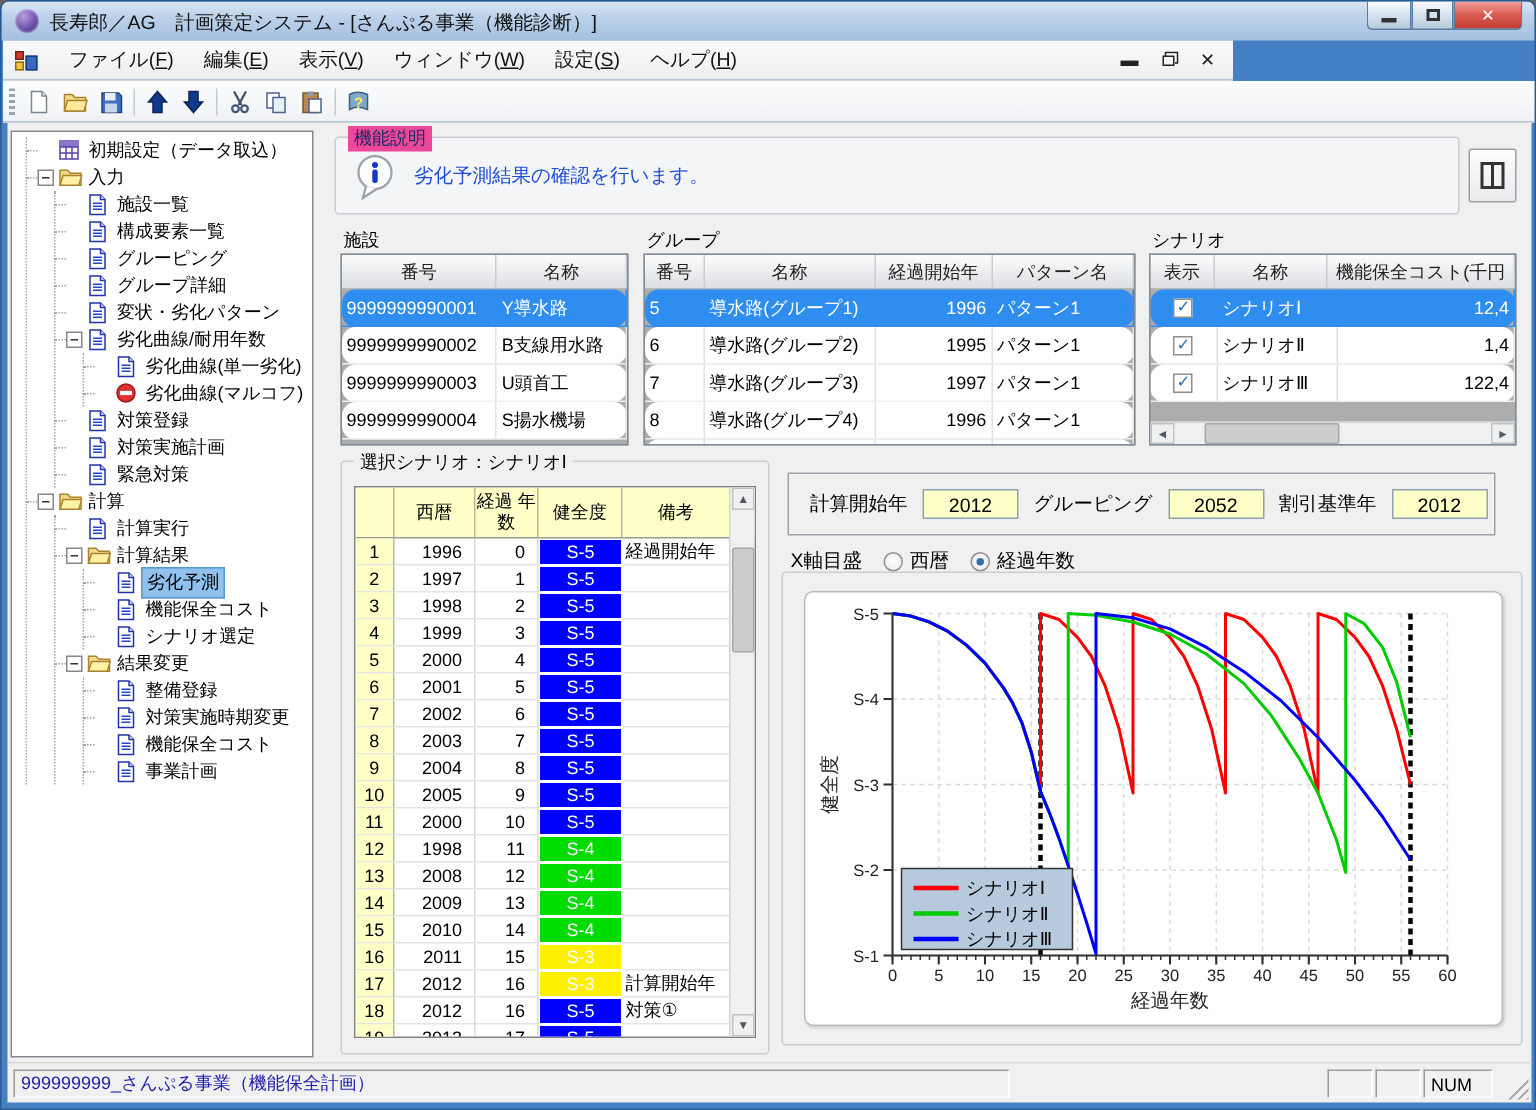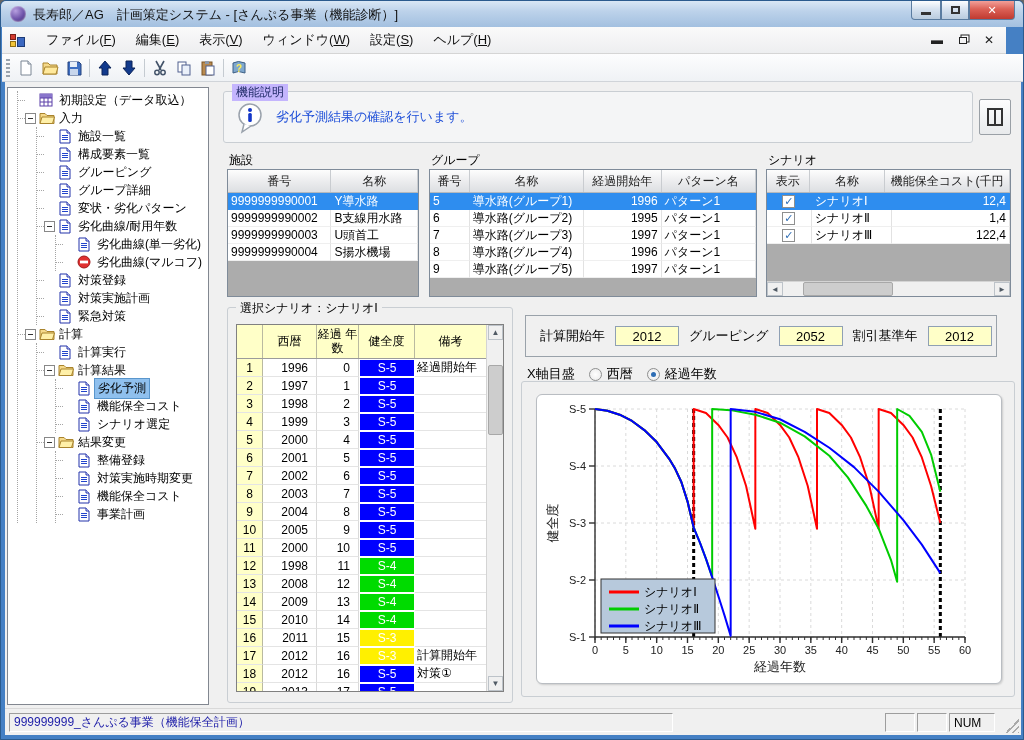--- a/index.html
+++ b/index.html
@@ -10,21 +10,21 @@
   #app-icon{position:absolute;left:9px;top:5px;width:16px;height:16px;border-radius:50%;background:radial-gradient(circle at 35% 30%,#B79FE0,#6C51A8 55%,#3A2A66);box-shadow:inset 0 0 2px #fff;}
   #title-text{position:absolute;left:32px;top:5px;font-size:13px;color:#111;white-space:nowrap;}
   #caption-buttons{position:absolute;right:8px;top:0;display:flex;}
   .capbtn{height:19px;border:1px solid #5A7CA0;border-top:none;background:linear-gradient(#FDFEFF,#D7E3F0 45%,#B9CBDE);display:flex;align-items:center;justify-content:center;font-size:11px;color:#222;}
   .capbtn.min{width:30px;border-radius:0 0 0 4px;}
   .capbtn.max{width:28px;}
   .capbtn.close{width:46px;background:linear-gradient(#F2A099,#DC6156 45%,#C03A30);color:#fff;border-radius:0 0 4px 0;font-weight:bold;}
   .glyph-min{width:10px;height:3px;background:#333;margin-top:6px;}
   .glyph-max{width:9px;height:8px;border:2px solid #333;}
   
-  #menubar{position:absolute;left:1px;top:26px;width:1004px;height:27px;background:linear-gradient(#FAFAFA,#EDEEF0);border-bottom:1px solid #D5D5D5;display:flex;align-items:center;}
+  #menubar{position:absolute;left:1px;top:26px;width:820px;height:27px;background:linear-gradient(#FAFAFA,#EDEEF0);border-bottom:1px solid #D5D5D5;display:flex;align-items:center;}
   #mdi-icon{position:relative;width:16px;height:15px;margin:0 10px 0 8px;}
   #mdi-icon .sq1{position:absolute;left:0;top:1px;width:6px;height:6px;background:#D23B2F;border:1px solid #7A1F18;}
   #mdi-icon .sq2{position:absolute;left:0;top:8px;width:6px;height:6px;background:#F2C437;border:1px solid #8F6E12;}
   #mdi-icon .sq3{position:absolute;left:7px;top:4px;width:8px;height:10px;background:#3C68C0;border:1px solid #1D3B77;}
   .menu-item{padding:4px 10px;font-size:13px;color:#111;cursor:default;}
   #mdi-buttons{margin-left:auto;display:flex;align-items:center;margin-right:10px;gap:12px;}
   .mdibtn{font-size:12px;color:#222;width:14px;text-align:center;}
   .mdibtn .rest{display:inline-block;width:8px;height:7px;border:1px solid #222;box-shadow:2px -2px 0 -0.5px #fff,2px -2px 0 0.5px #222;}
   
   #toolbar{position:absolute;left:1px;top:53px;width:1022px;height:28px;background:linear-gradient(#FDFDFE,#EFF2F5);border-bottom:1px solid #D0D4D9;display:flex;align-items:center;padding-left:4px;}
@@ -43,31 +43,31 @@
   .expander::after{content:"";position:absolute;left:2px;top:4px;width:5px;height:1px;background:#333;}
   .tree-spacer{width:14px;flex:none;}
   .tree-ico{width:17px;flex:none;display:flex;align-items:center;}
   .tree-label{padding:1px 3px;}
   .tree-label.selected{background:#8FC0EE;border:1px solid #5A96CC;}
   
   .groupbox{position:absolute;border:1px solid #C9CED3;border-radius:3px;}
   .groupbox>.legend{position:absolute;top:-8px;left:8px;background:#F0F0F0;padding:0 4px;font-size:12px;}
   
   #funcbox{left:218px;top:9px;width:750px;height:52px;background:#F4F5F6;}
-  #funcbox>.legend{color:#1F2A66;background:#c4b5fd;}
+  #funcbox>.legend{color:#1F2A66;background:#ec4899;}
   #info-icon{position:absolute;left:12px;top:10px;}
   #func-text{position:absolute;left:52px;top:16px;font-size:13px;color:#1d4ed8;}
   #split-button{position:absolute;left:974px;top:17px;width:32px;height:36px;background:linear-gradient(#FDFDFD,#E8EAEC);border:1px solid #9AA0A6;border-radius:2px;display:flex;align-items:center;justify-content:center;}
   #split-button .panes{width:16px;height:18px;border:2px solid #333;display:flex;}
   #split-button .panes div{flex:1;border-right:2px solid #333;}
   #split-button .panes div:last-child{border-right:none;}
   
   .tbl-label{position:absolute;font-size:12px;color:#000;}
   .tbl{position:absolute;border:1px solid #7F8B99;background:#ACACAC;overflow:hidden;}
-  .trow{display:flex;height:17px;background:#fff;}
+  .trow{display:flex;height:25px;background:#fff;border-radius:9px;}
   .trow.sel{background:#2E8DEF;color:#fff;}
   .trow.sel .cell{border-color:#2E8DEF;}
   .thead{display:flex;height:23px;background:linear-gradient(#FDFDFD,#E9EAEC 60%,#DDDFE2);border-bottom:1px solid #B5B9BD;}
   .hcell{font-size:12px;color:#222;display:flex;align-items:center;justify-content:center;border-right:1px solid #C9CCD0;overflow:hidden;}
   .cell{font-size:12px;display:flex;align-items:center;padding:0 3px;border-right:1px solid #E2E2E2;border-bottom:1px solid #EFEFEF;overflow:hidden;white-space:nowrap;}
   .cell.r{justify-content:flex-end;}
   .cell.c{justify-content:center;}
   
   .cb{width:13px;height:13px;background:#fff;border:1px solid #8E8F8F;display:flex;align-items:center;justify-content:center;font-size:11px;color:#2E6DB4;font-weight:bold;line-height:1;}
   

